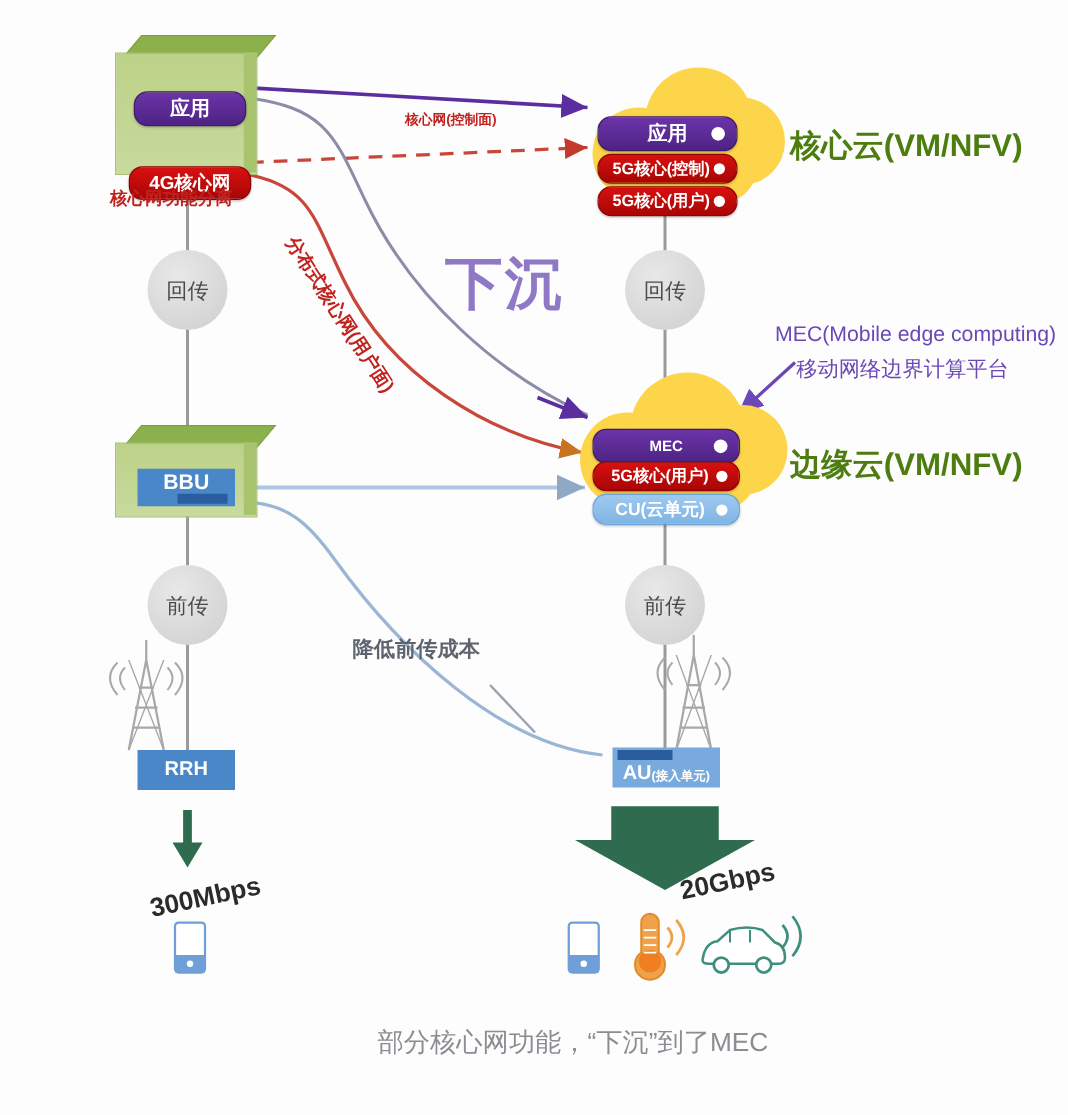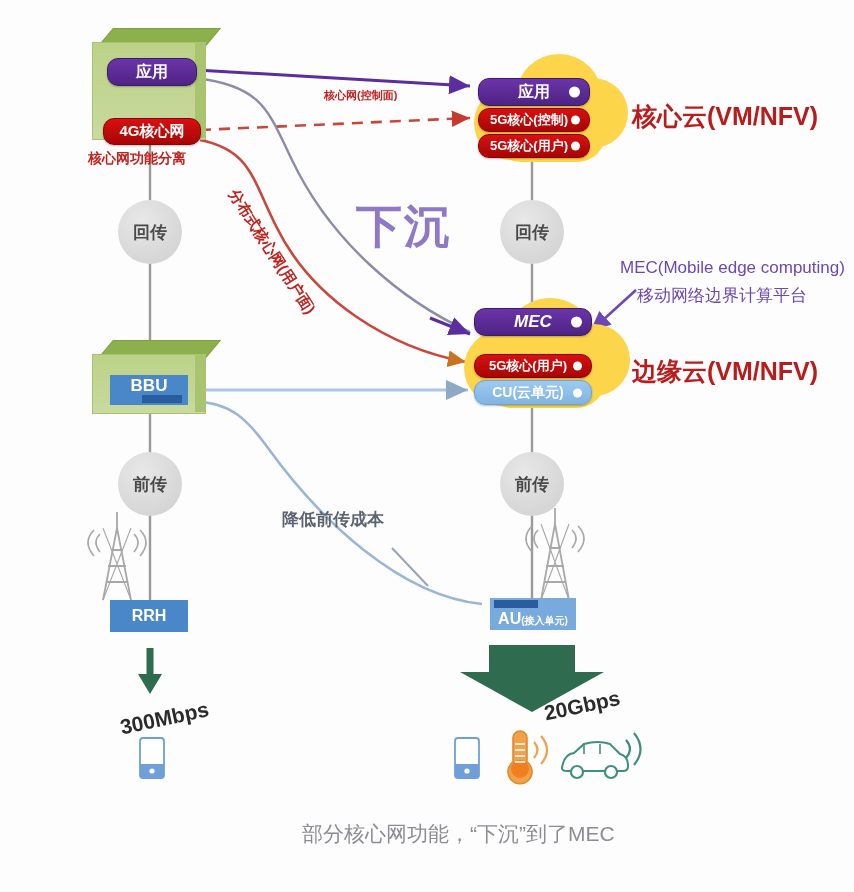--- a/index.html
+++ b/index.html
@@ -27,20 +27,21 @@
   .rack .side{
     position:absolute;right:-1px;top:14px;width:10px;height:calc(100% - 14px);
     background:#a8c46e;
   }
 
   
   .pill{
     position:absolute;display:flex;align-items:center;justify-content:center;
     border-radius:11px;color:#fff;font-weight:bold;white-space:nowrap;
     box-shadow:0 1px 2px rgba(0,0,0,.25);
+    margin-top:15px;
   }
   .pill .dot{
     position:absolute;right:9px;top:50%;transform:translateY(-50%);
     width:11px;height:11px;border-radius:50%;background:#fff;
   }
   .pill-purple{background:linear-gradient(180deg,#6b34a8,#4e2384);border:1px solid #3d1a6b;}
   .pill-red{background:linear-gradient(180deg,#d81010,#a80505);border:1px solid #8d0303;}
   .pill-blue{background:linear-gradient(180deg,#9fc9ef,#7fb4e4);border:1px solid #6ba3d6;color:#fff;}
 
   
@@ -54,27 +55,27 @@
 
   
   .cloud{position:absolute;}
   .cloud span{position:absolute;background:#fcd54a;border-radius:50%;}
 
   
   .gcircle{
     position:absolute;border-radius:50%;
     background:radial-gradient(circle at 38% 32%,#e8e8e8,#d6d6d6 70%,#cfcfcf);
     display:flex;align-items:center;justify-content:center;
-    color:#4a4a4a;font-size:17px;font-weight:bold;
+    color:#4a4a4a;font-size:17px;font-weight:normal;
   }
 
   
   .txt{position:absolute;white-space:pre;}
   .t-red{color:#c0231f;font-weight:bold;}
-  .t-orange{color:#b91c1c;font-weight:bold;}
+  .t-orange{color:#4d7c0f;font-weight:bold;}
   .t-purple{color:#6b48b5;}
   .t-gray{color:#5d6470;font-weight:bold;}
   .t-dark{color:#2b2b2b;font-weight:bold;}
   .rot{transform-origin:left top;}
 
   .sink{
     position:absolute;color:#8f79c6;font-weight:bold;
     font-size:46px;letter-spacing:2px;
   }
   .caption{
@@ -233,21 +234,21 @@
     <span>回传</span>
   </div>
 
   <div class="cloud" style="left:458px;top:296px;width:172px;height:118px;">
     <span style="left:6px;top:34px;width:76px;height:76px;"></span>
     <span style="left:46px;top:2px;width:92px;height:92px;"></span>
     <span style="left:100px;top:28px;width:72px;height:72px;"></span>
     <span style="left:24px;top:52px;width:124px;height:60px;border-radius:30px;"></span>
   </div>
 
-  <div class="pill pill-purple" style="left:474px;top:308px;width:116px;height:26px;font-size:17px;font-style:italic;">
+  <div class="pill pill-purple" style="left:474px;top:328px;width:116px;height:26px;font-size:12px;">
     <span>MEC</span>
     <i class="dot"></i>
   </div>
   <div class="pill pill-red" style="left:474px;top:354px;width:116px;height:22px;font-size:13px;">
     <span style="margin-right:10px;">5G核心(用户)</span>
     <i class="dot" style="width:9px;height:9px;"></i>
   </div>
   <div class="pill pill-blue" style="left:474px;top:380px;width:116px;height:23px;font-size:14px;">
     <span style="margin-right:10px;">CU(云单元)</span>
     <i class="dot" style="width:9px;height:9px;"></i>

